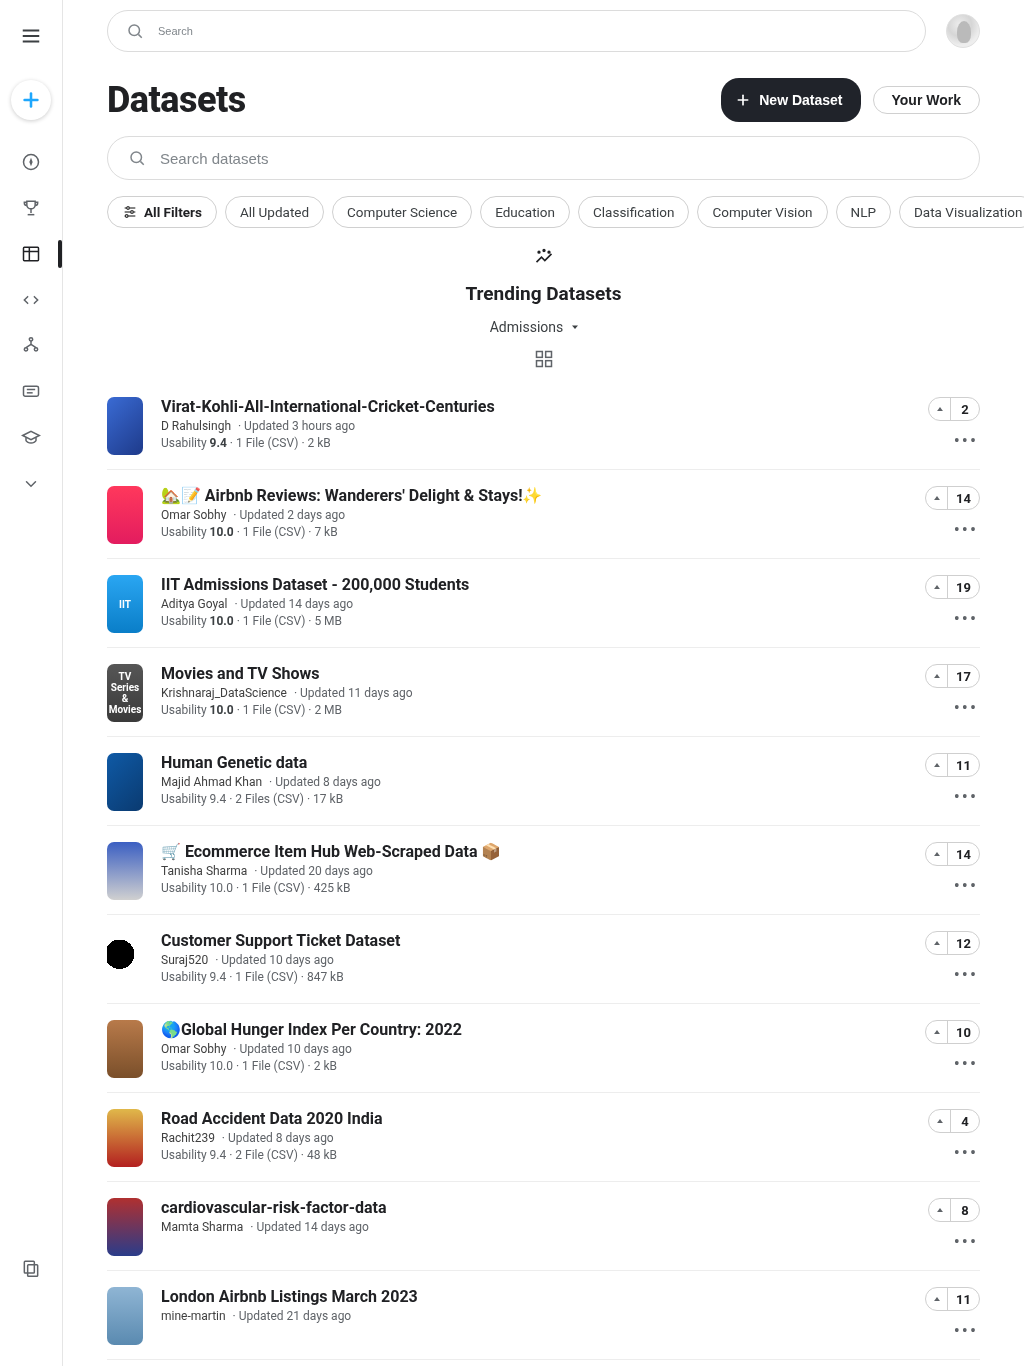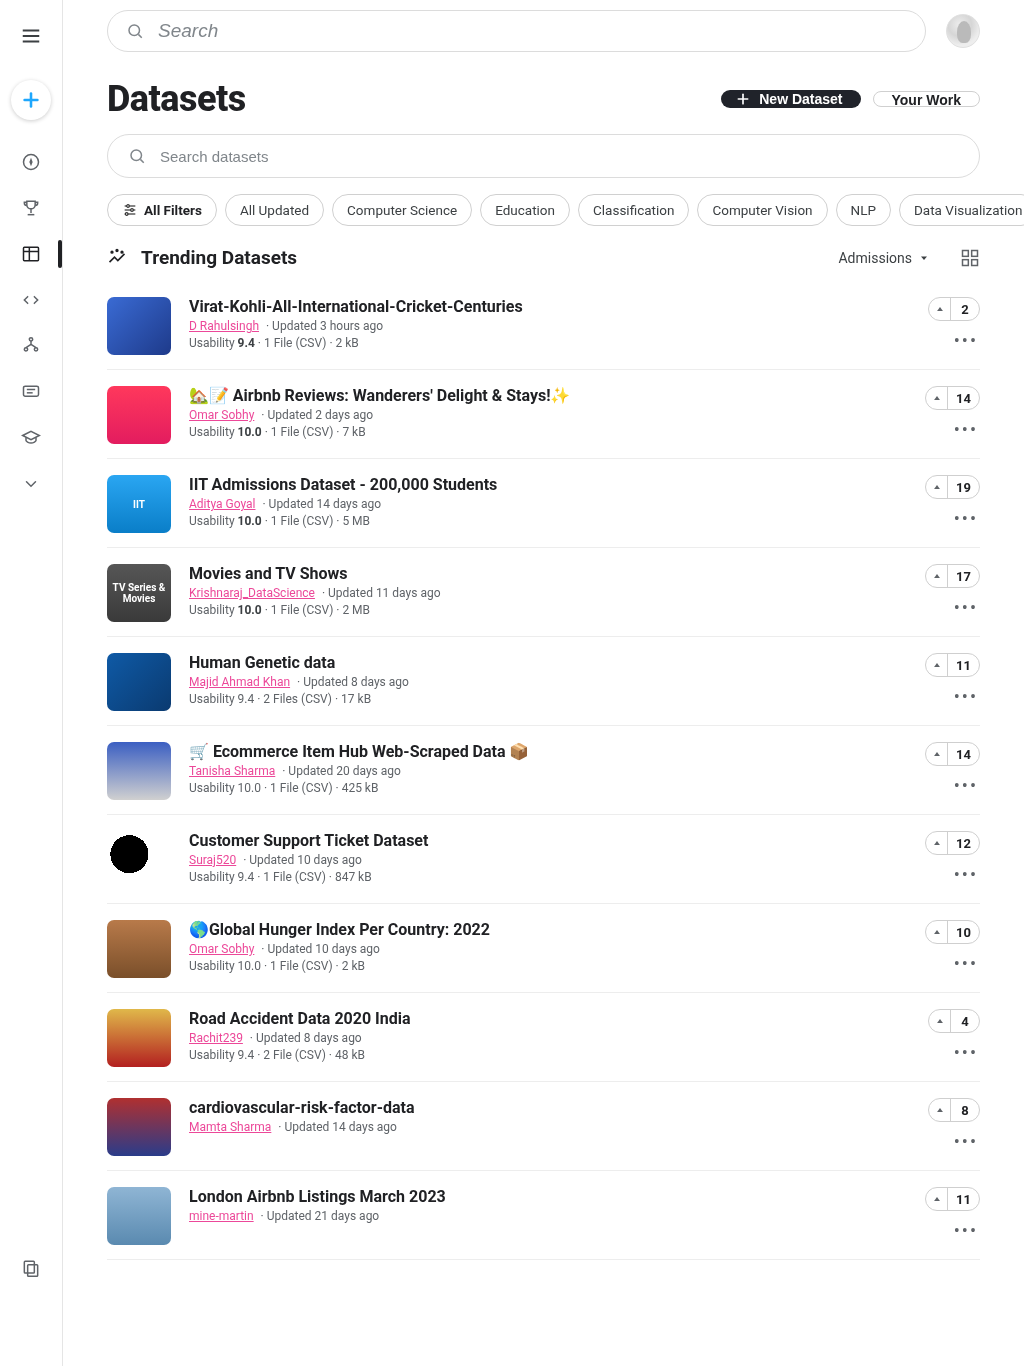--- a/index.html
+++ b/index.html
@@ -85,25 +85,24 @@
     border: 1px solid #dcdcdc;
     border-radius: 22px;
     display: flex;
     align-items: center;
     padding: 0 18px;
     gap: 14px;
     color: #80868b;
   }
   .top-search input {
     border: none; outline: none;
-    font-size: 19px;
+    font-size: 11px;
     flex: 1;
     color: #14532d;
     background: transparent;
-    font-style: italic;
   }
   .top-search input::placeholder { color: #80868b; }
   .avatar {
     width: 34px; height: 34px; border-radius: 50%;
     background: radial-gradient(circle at 40% 30%, #eee 0%, #d6d6d6 40%, #eee 70%);
     border: 1px solid #e0e0e0;
     position: relative;
     overflow: hidden;
   }
   .avatar::before {
@@ -125,31 +124,31 @@
   .page-title {
     font-size: 36px;
     font-weight: 800;
     letter-spacing: -0.5px;
     flex: 1;
   }
   .btn-primary {
     background: #20232a;
     color: #fff;
     border: none;
-    height: 18px;
+    height: 44px;
     padding: 0 18px 0 14px;
     border-radius: 18px;
     font-size: 14px;
     font-weight: 600;
     display: flex; align-items: center; gap: 8px;
   }
   .btn-secondary {
     background: #fff;
     border: 1px solid #d0d0d0;
-    height: 16px;
+    height: 28px;
     padding: 0 18px;
     border-radius: 18px;
     font-size: 14px;
     font-weight: 600;
     color: #202124;
   }
 
   
   .datasets-search {
     margin: 0 44px 16px 44px;
@@ -189,40 +188,41 @@
   }
   .chip.icon-chip svg { color: #333; }
   .chip strong { font-weight: 700; color: #202124; }
 
   
   .section-header {
     display: flex;
     align-items: center;
     padding: 0 44px 12px 44px;
     gap: 14px;
+    flex-direction: column;
   }
   .section-title {
     font-size: 19px;
     font-weight: 700;
     flex: 1;
   }
   .sort { font-size: 14px; color: #3c4043; display: flex; align-items: center; gap: 6px; margin-right: 16px; }
   .view-toggle { color: #5f6368; }
 
   
   .ds-list { padding: 0 44px; }
   .ds-item {
     display: flex;
     align-items: flex-start;
     gap: 18px;
     padding: 16px 0 14px 0;
     border-bottom: 1px solid #ededed;
   }
   .thumb {
-    width: 64px; height: 58px;
+    width: 36px; height: 58px;
     border-radius: 7px;
     flex-shrink: 0;
     display: flex; align-items: center; justify-content: center;
     font-size: 10px; text-align: center; line-height: 1.1;
     color: #fff; font-weight: 700;
     position: relative;
     overflow: hidden;
   }
   .ds-body { flex: 1; min-width: 0; }
   .ds-title {
@@ -233,21 +233,21 @@
   }
   .ds-meta {
     font-size: 12px;
     color: #5f6368;
     display: flex;
     align-items: center;
     flex-wrap: wrap;
     gap: 4px;
     margin-bottom: 3px;
   }
-  .ds-meta .author { text-decoration: underline; color: #ec4899; }
+  .ds-meta .author { color: #404040; }
   .ds-meta .dot::before { content: "\00a0·\00a0"; color: #5f6368; }
   .ds-stats {
     font-size: 12px;
     color: #5f6368;
   }
   .ds-stats b { color: #3c4043; font-weight: 700; }
   .ds-actions {
     display: flex;
     flex-direction: column;
     align-items: flex-end;

